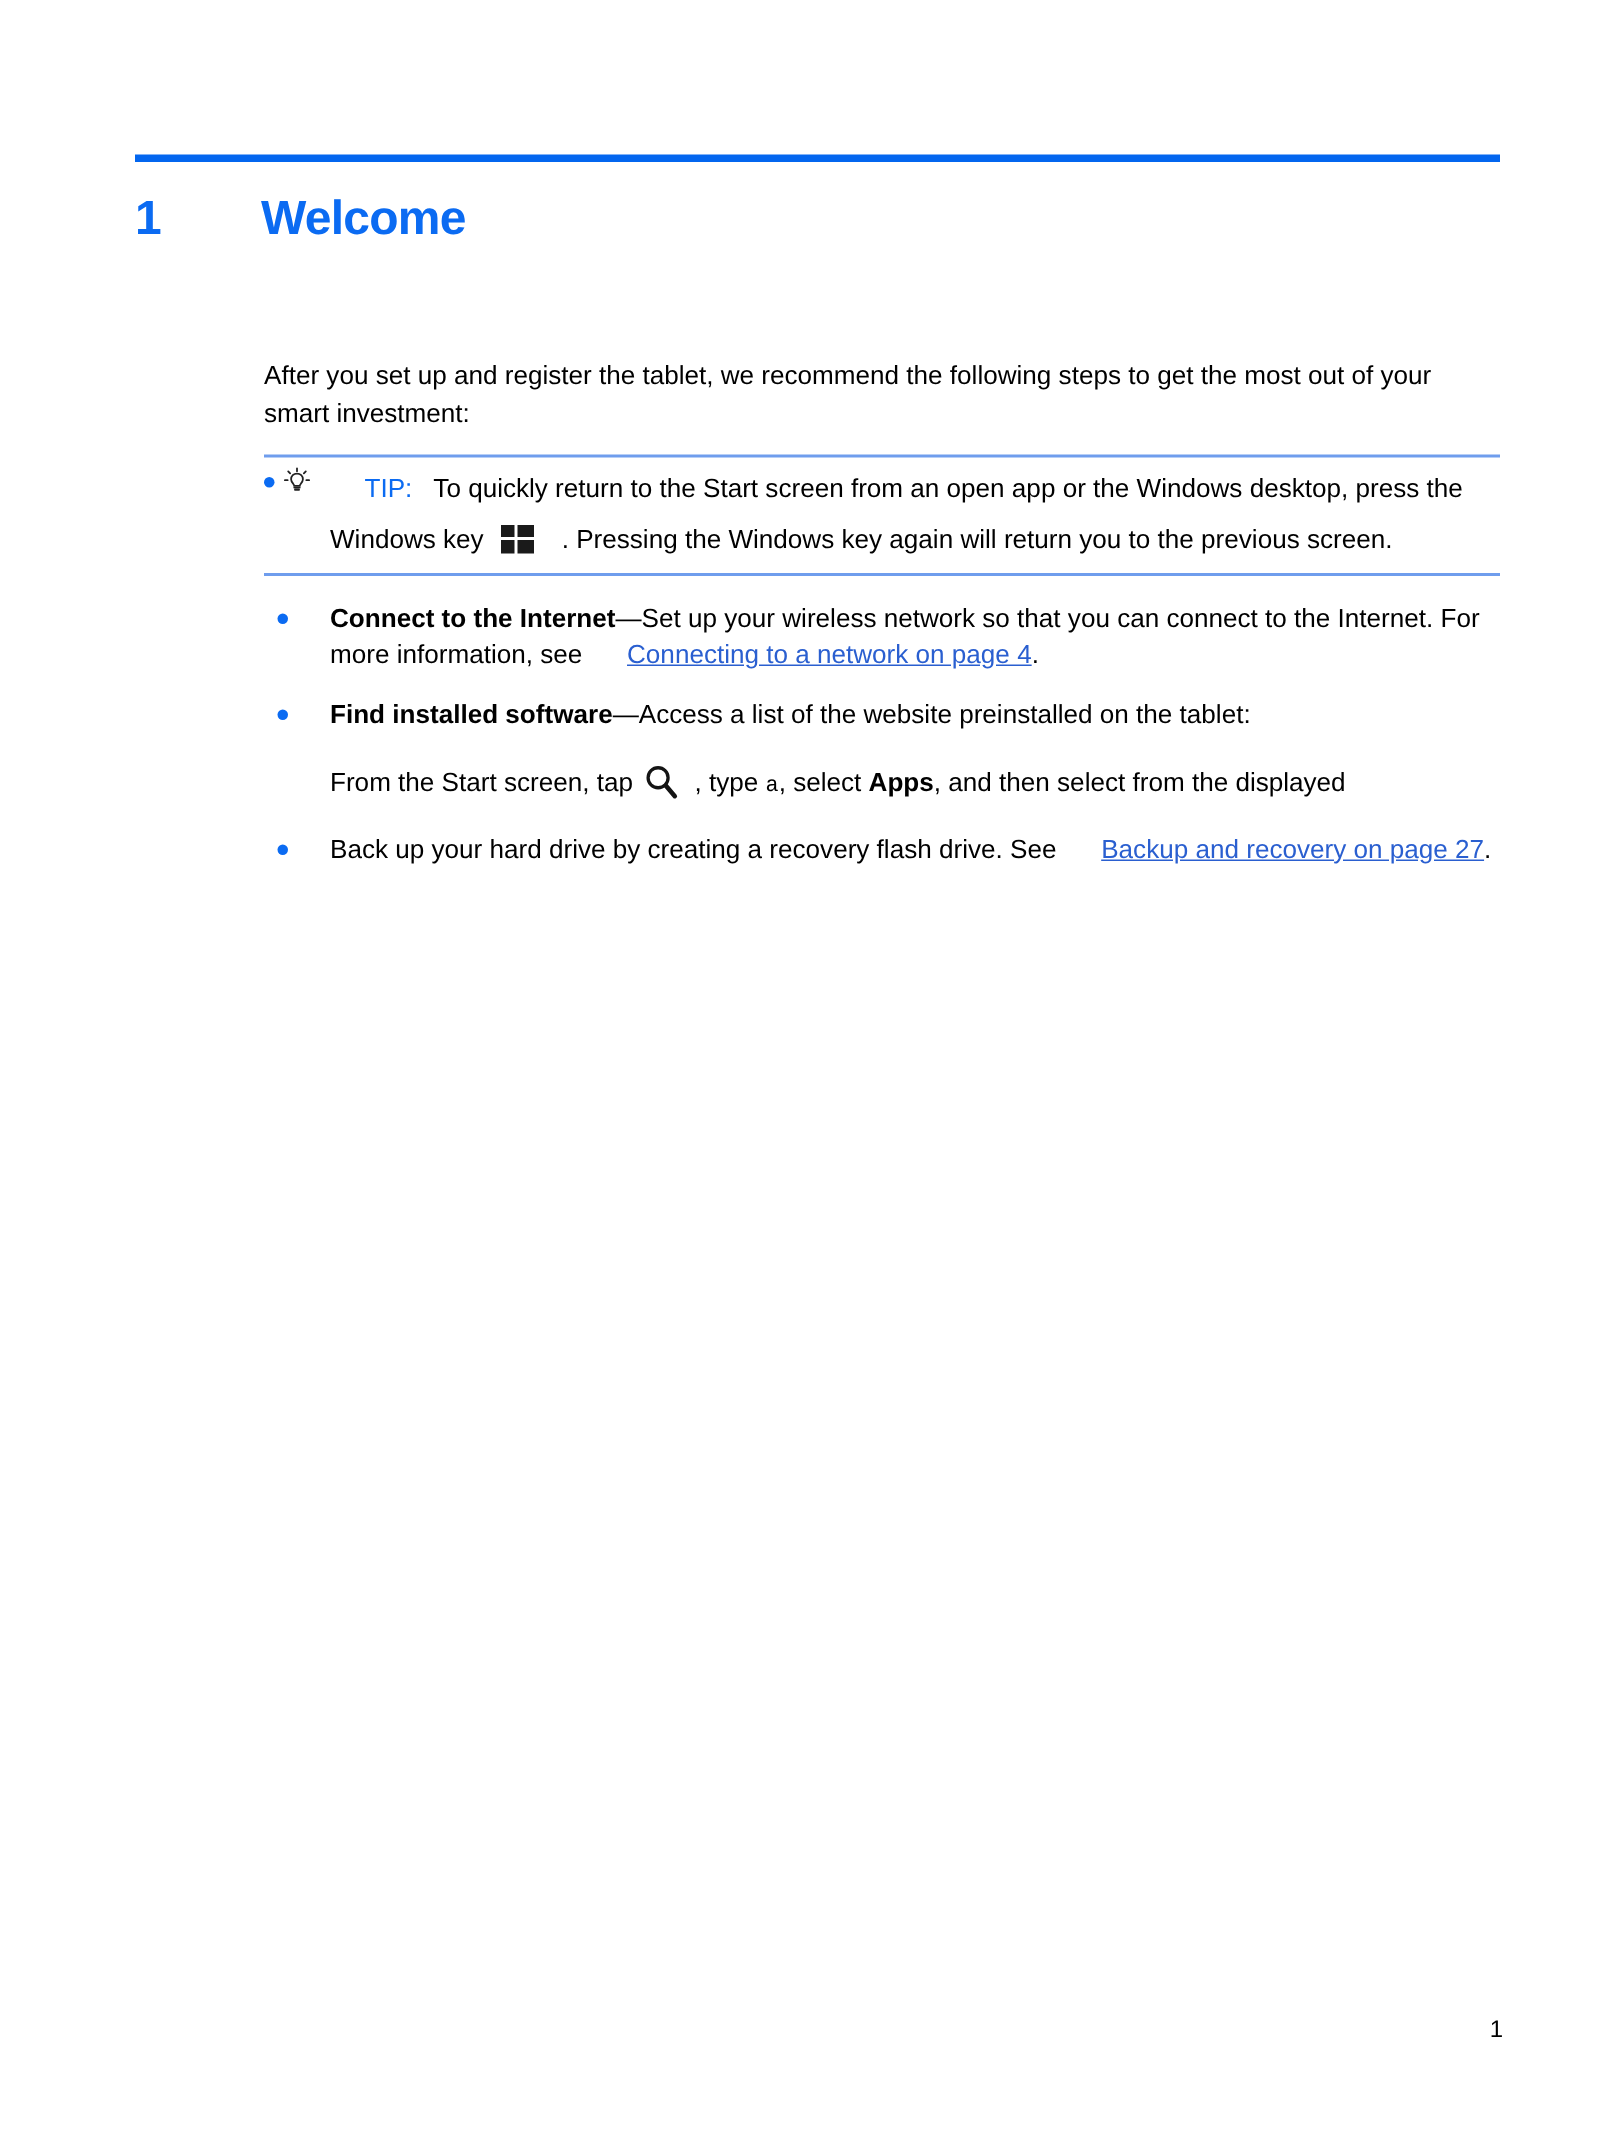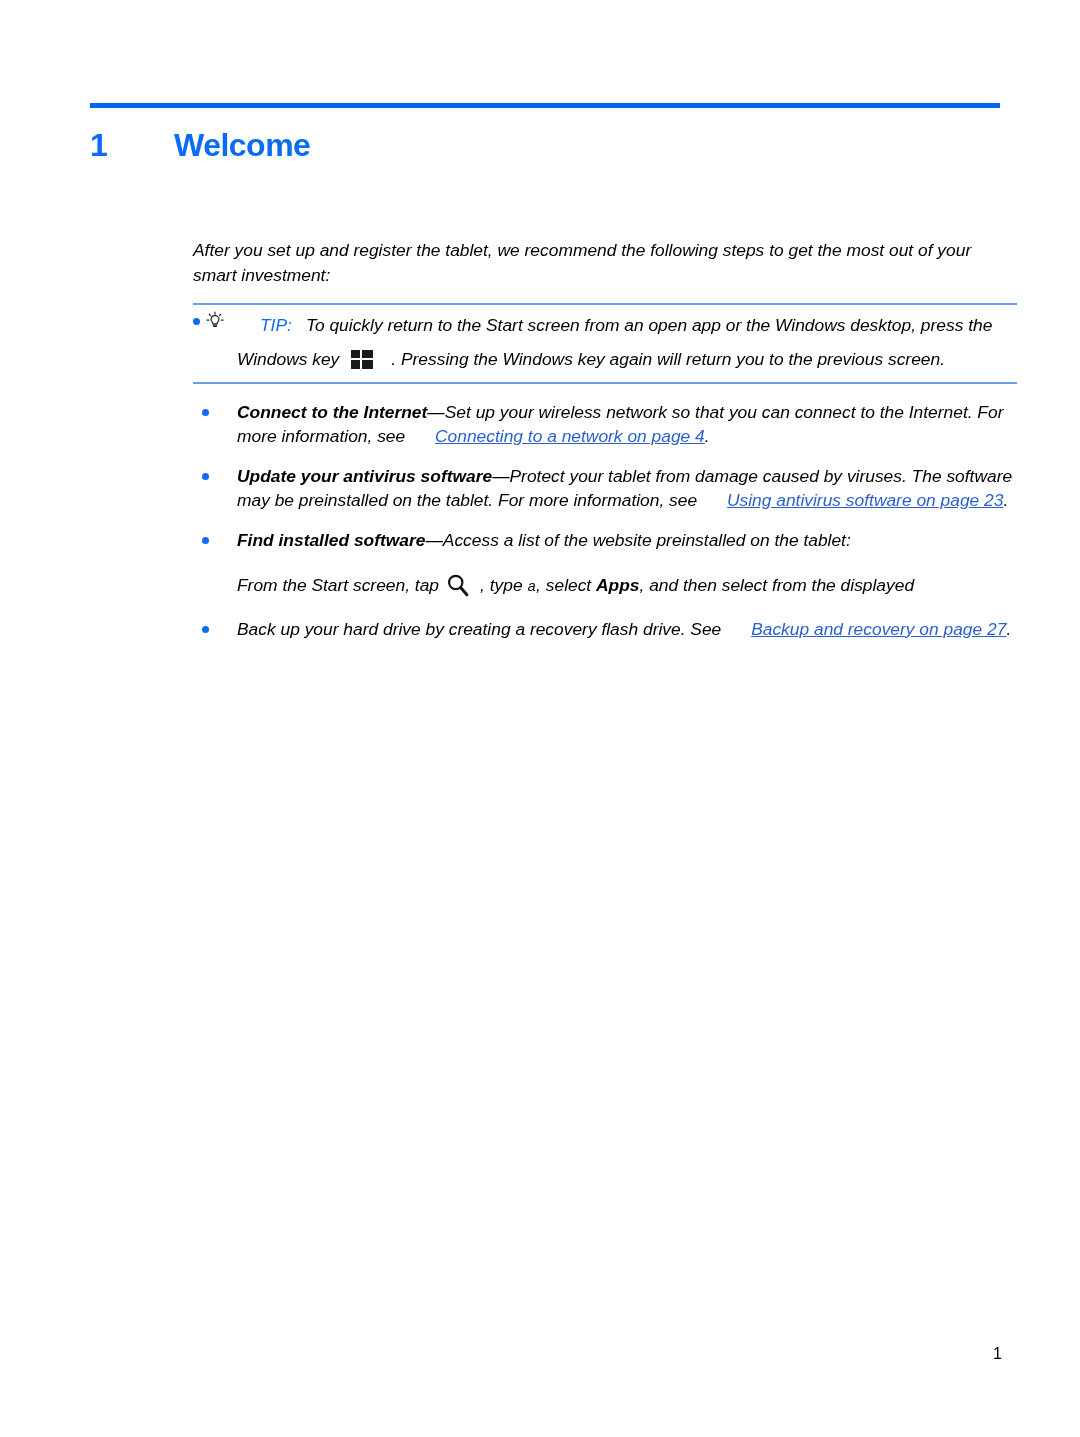--- a/index.html
+++ b/index.html
@@ -43,26 +43,25 @@
     white-space: nowrap;
   }
   .chapter-num {
     display: inline-block;
     width: 84px;
   }
 
   
   .body-block {
     position: absolute;
-    left: 193px;
+    left: 176px;
     top: 238px;
     width: 824px;
     font-size: 17.4px;
     line-height: 24.5px;
-    font-style: italic;
   }
 
   .intro {
     margin: 0 0 16px 0;
   }
 
   
   .tip-note {
     position: relative;
     border-top: 2px solid #6f9ded;
@@ -208,23 +207,20 @@
         </span>
       </div>
     </div>
 
     <ul class="bullets">
 
       <li>
         <span class="lead">Connect to the Internet</span><span>—Set up your wireless network so that you can connect to the Internet. For more information, see </span><a href="#" class="xref">Connecting to a network on page 4</a><span>.</span>
       </li>
 
-      <li>
-        <span class="lead">Update your antivirus software</span><span>—Protect your tablet from damage caused by viruses. The software may be preinstalled on the tablet. For more information, see </span><a href="#" class="xref">Using antivirus software on page 23</a><span>.</span>
-      </li>
 
       <li>
         <span class="lead">Find installed software</span><span>—Access a list of the website preinstalled on the tablet:</span>
         <div class="subpara">
           <span>From the Start screen, tap</span><span class="search-icon"><svg viewBox="0 0 24 24" width="25" height="26" aria-hidden="true">
                 <g fill="none" stroke="#141414" stroke-width="2.1">
                   <circle cx="10.3" cy="9.6" r="6.4"></circle>
                   <path d="M15.2 14.6L21 21.4" stroke-width="2.9" stroke-linecap="round"></path>
                 </g>
               </svg></span><span>, type</span> <span class="mono">a</span><span>, select</span> <span class="lead">Apps</span><span>, and then select from the displayed</span>

